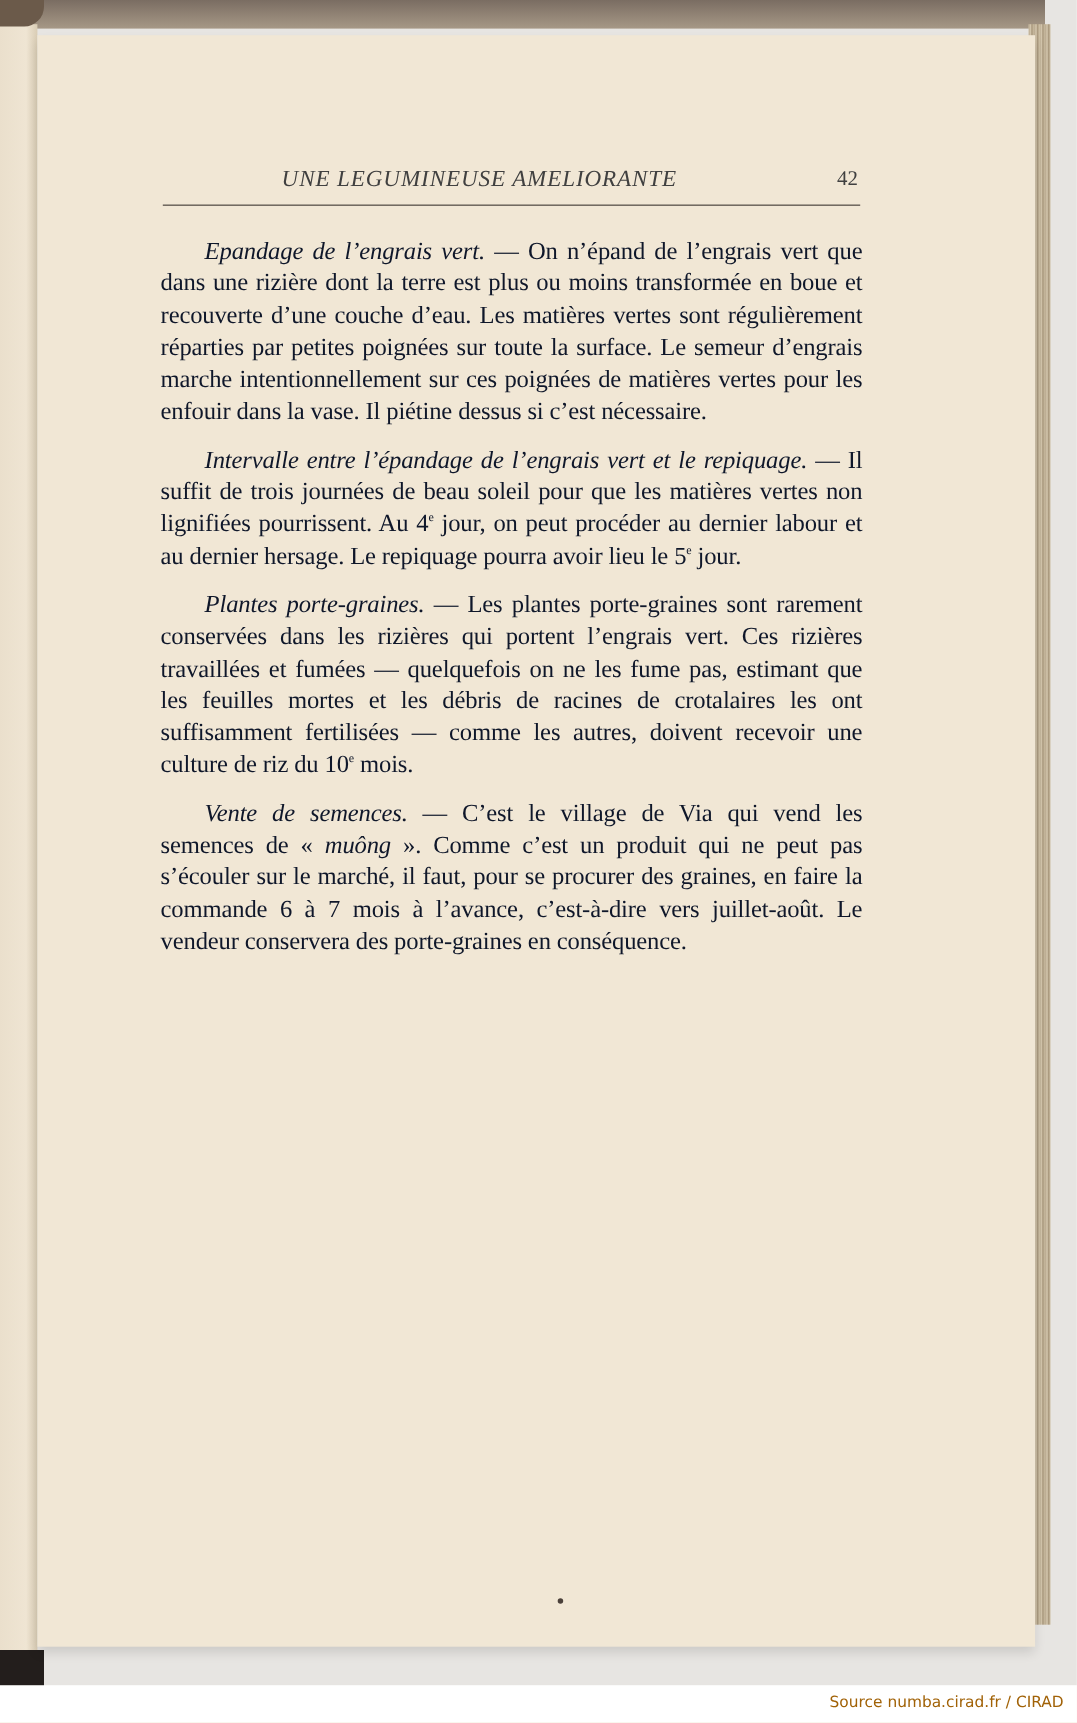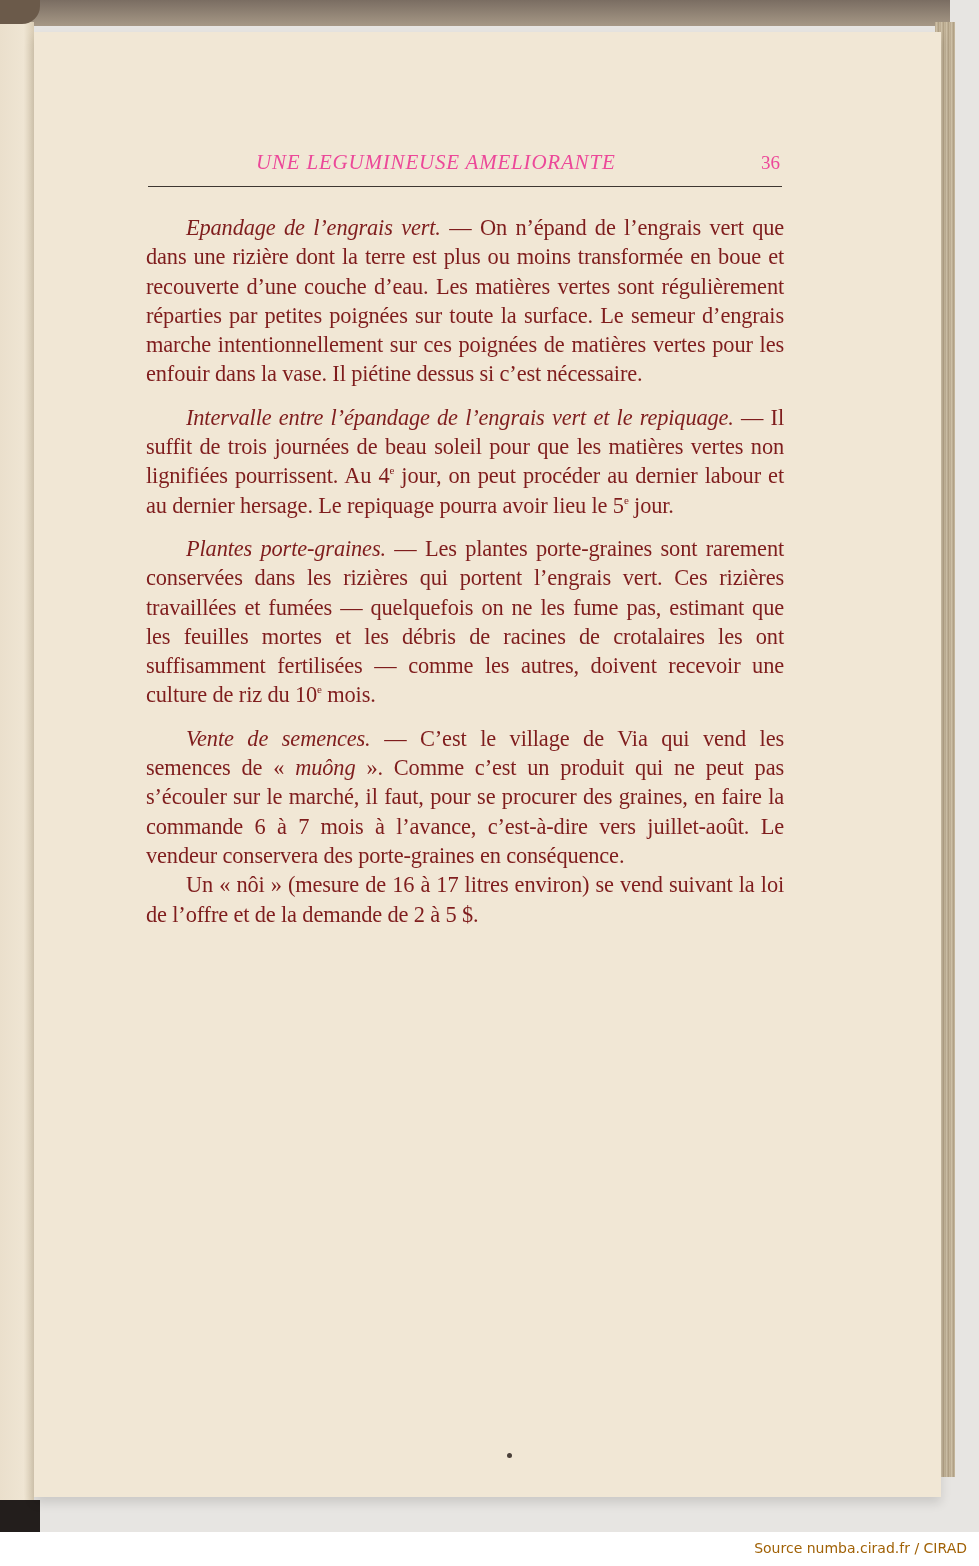--- a/index.html
+++ b/index.html
@@ -32,36 +32,36 @@
     position: absolute; left: 935px; top: 22px; width: 20px; height: 1455px;
     background: repeating-linear-gradient(to right, #b6a68c 0px, #d4c7ae 2px, #a8977c 3px, #cbbda2 5px);
   }
   .page {
     position: absolute; left: 34px; top: 32px; width: 907px; height: 1465px;
     background: #f1e7d5;
     box-shadow: 0 6px 10px rgba(0,0,0,0.12);
   }
   .running-head {
     position: absolute; left: 148px; top: 148px; width: 634px; height: 30px;
-    color: #ec4899;
+    color: #404040;
   }
   .running-title {
     position: absolute; left: 108px; top: 2px;
     font-style: italic; font-size: 21px; letter-spacing: 0.8px;
   }
   .page-number {
     position: absolute; right: 2px; top: 4px; font-size: 19px;
   }
   .head-rule {
     position: absolute; left: 148px; top: 186px; width: 634px; height: 0;
     border-top: 1.5px solid #3e3731;
   }
   .body-text {
     position: absolute; left: 146px; top: 213px; width: 638px;
-    color: #7f1d1d; font-size: 22.4px; line-height: 29.3px;
+    color: #0f172a; font-size: 22.4px; line-height: 29.3px;
     text-align: justify; letter-spacing: -0.15px; font-family: Liberation Serif, serif;
   }
   .body-text p { margin: 0; text-indent: 40px; }
   .body-text p.section { margin-top: 14px; }
   .body-text p.first { margin-top: 0; }
   .it { font-style: italic; }
   sup { font-size: 11px; line-height: 0; vertical-align: 9px; }
   .footer-dot {
     position: absolute; left: 507px; top: 1453px; width: 5px; height: 5px;
     border-radius: 50%; background: #4a403a;
@@ -78,32 +78,31 @@
 <div class="top-shadow"></div>
 <div class="prev-page"></div>
 <div class="binding"></div>
 <div class="binding-bottom"></div>
 <div class="page-edges"></div>
 
 <div class="page"></div>
 
 <div class="running-head">
   <span class="running-title">UNE LEGUMINEUSE AMELIORANTE</span>
-  <span class="page-number">36</span>
+  <span class="page-number">42</span>
 </div>
 <div class="head-rule"></div>
 
 <div class="body-text">
 
   <p class="first"><span class="it">Epandage de l’engrais vert.</span><span> — </span><span>On n’épand de l’engrais vert que dans une rizière dont la terre est plus ou moins transformée en boue et recouverte d’une couche d’eau. Les matières vertes sont régulièrement réparties par petites poignées sur toute la surface. Le semeur d’engrais marche intentionnellement sur ces poignées de matières vertes pour les enfouir dans la vase. Il piétine dessus si c’est nécessaire.</span></p>
 
   <p class="section"><span class="it">Intervalle entre l’épandage de l’engrais vert et le repiquage.</span><span> — </span><span>Il suffit de trois journées de beau soleil pour que les matières vertes non lignifiées pourrissent. Au 4</span><sup>e</sup><span> jour, on peut procéder au dernier labour et au dernier hersage. Le repiquage pourra avoir lieu le 5</span><sup>e</sup><span> jour.</span></p>
 
   <p class="section"><span class="it">Plantes porte-graines.</span><span> — </span><span>Les plantes porte-graines sont rarement conservées dans les rizières qui portent l’engrais vert. Ces rizières travaillées et fumées — quelquefois on ne les fume pas, estimant que les feuilles mortes et les débris de racines de crotalaires les ont suffisamment fertilisées — comme les autres, doivent recevoir une culture de riz du 10</span><sup>e</sup><span> mois.</span></p>
 
   <p class="section"><span class="it">Vente de semences.</span><span> — </span><span>C’est le village de Via qui vend les semences de « </span><span class="it">muông</span><span> ». Comme c’est un produit qui ne peut pas s’écouler sur le marché, il faut, pour se procurer des graines, en faire la commande 6 à 7 mois à l’avance, c’est-à-dire vers juillet-août. Le vendeur conservera des porte-graines en conséquence.</span></p>
-  <p>Un « nôi » (mesure de 16 à 17 litres environ) se vend suivant la loi de l’offre et de la demande de 2 à 5 $.</p>
 
 </div>
 
 <div class="footer-dot"></div>
 
 <div class="source">Source numba.cirad.fr / CIRAD</div>
 
 </body></html>

